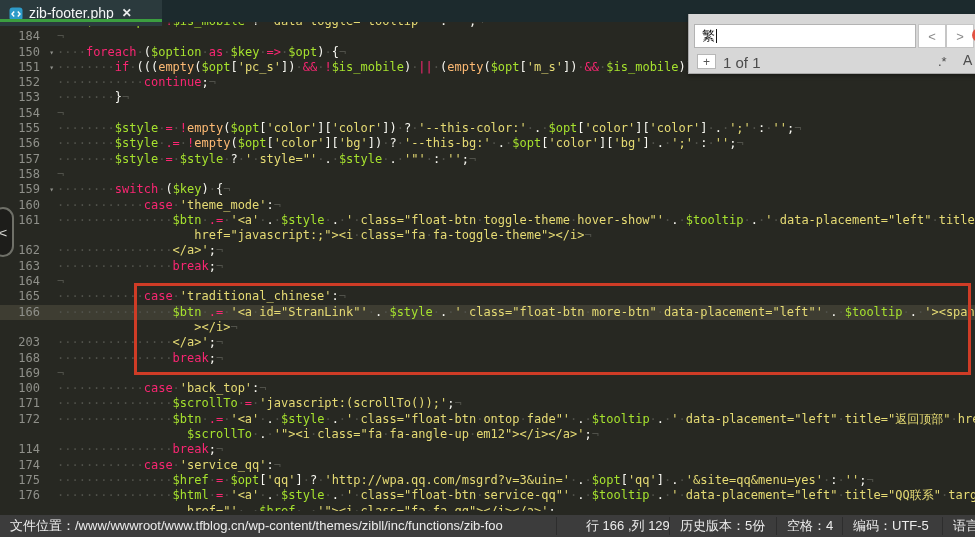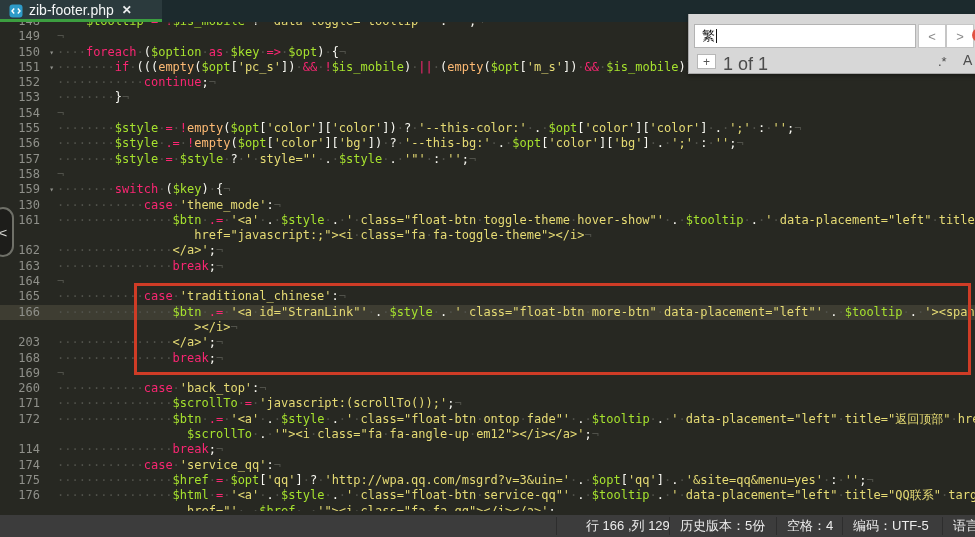--- a/index.html
+++ b/index.html
@@ -2,21 +2,21 @@
 <html><head>
 <meta charset="utf-8">
 <style>
   html,body{margin:0;padding:0;}
   body{
     width:975px;height:537px;position:relative;overflow:hidden;
     background:#272822;font-family:"DejaVu Sans Mono",monospace;
   }
   
   .tabbar{position:absolute;left:0;top:0;width:975px;height:22px;background:#1c2a2d;z-index:10;}
-  .tab{position:absolute;left:0;top:0;width:162px;height:19px;background:#2b3a3d;
+  .tab{position:absolute;left:0;top:0;width:162px;height:26px;background:#2b3a3d;
        display:flex;align-items:center;padding-left:9px;box-sizing:border-box;cursor:pointer;}
   .tab-underline{position:absolute;left:0;top:19px;width:162px;height:3px;background:#3c9e40;}
   .tab-title{color:#f4f6f6;font-family:"Liberation Sans",sans-serif;font-size:14px;margin:0 8px 0 6px;white-space:nowrap;}
   .tab-close{color:#eceeee;font-size:12px;font-weight:bold;font-family:"Liberation Sans",sans-serif;cursor:pointer;}
   .file-icon{width:14px;height:14px;display:inline-block;}
   
   .viewport{position:absolute;left:0;top:18px;width:975px;height:493px;overflow:hidden;}
   .rows{position:absolute;left:0;top:-4px;width:1400px;}
   .row{height:15.3px;line-height:15.3px;font-size:12px;white-space:pre;position:relative;}
   .row.active{background:#3e3d32;}
@@ -44,62 +44,62 @@
   .caret{display:inline-block;width:1px;height:14px;background:#111;margin-left:1px;}
   .nav-btn{position:absolute;top:10px;width:28px;height:24px;background:#fff;border:1px solid #c6c6c6;
           box-sizing:border-box;color:#8a8a8a;font-size:13px;display:flex;align-items:center;
           justify-content:center;cursor:pointer;}
   .btn-prev{left:229px;} .btn-next{left:257px;}
   .close-btn{position:absolute;left:283px;top:14px;width:14px;height:14px;border-radius:50%;
           background:#e25141;cursor:pointer;}
   .add-btn{position:absolute;left:8px;top:40px;width:19px;height:15px;background:#fff;
           border:1px solid #b7b7b7;box-sizing:border-box;color:#555;font-size:12px;
           display:flex;align-items:center;justify-content:center;cursor:pointer;}
-  .counter{position:absolute;left:34px;top:40px;font-size:18px;color:#4c4c4c;}
+  .counter{position:absolute;left:34px;top:40px;font-size:15px;color:#4c4c4c;}
   .regex-btn{position:absolute;left:249px;top:40px;font-size:13px;color:#4c4c4c;cursor:pointer;}
   .case-btn{position:absolute;left:274px;top:38px;font-size:14px;color:#4c4c4c;cursor:pointer;}
   
   .statusbar{position:absolute;left:0;top:515px;width:975px;height:22px;background:#3c3c3c;z-index:10;
           font-family:"Liberation Sans",sans-serif;font-size:13px;color:#ececec;}
   .sb{position:absolute;top:0;height:22px;line-height:22px;white-space:nowrap;}
   .sb-file{left:10px;width:540px;overflow:hidden;}
   .sb-cursor{left:568px;margin-left:18px;} .sb-history{left:680px;} .sb-spaces{left:787px;}
   .sb-encoding{left:853px;} .sb-lang{left:953px;}
   .sb-sep{position:absolute;top:2px;height:18px;width:1px;background:#2d2d2d;}
 </style>
 </head>
 <body>
 
 <div class="viewport">
   <div class="rows">
       <div class="row"><span class="gut">148</span><span class="codeln"><span class="tk-w">····</span><span class="tk-v">$tooltip</span><span class="tk-w">·</span><span class="tk-k">=</span><span class="tk-w">·</span><span class="tk-k">!</span><span class="tk-v">$is_mobile</span><span class="tk-w">·</span><span class="tk-p">?</span><span class="tk-w">·</span><span class="tk-s">'data-toggle="tooltip"'</span><span class="tk-w">·</span><span class="tk-p">:</span><span class="tk-w">·</span><span class="tk-s">''</span><span class="tk-p">;</span><span class="tk-n">¬</span></span></div>
-      <div class="row"><span class="gut">149</span><span class="codeln"><span class="tk-n">¬</span></span></div>
+      <div class="row"><span class="gut">184</span><span class="codeln"><span class="tk-n">¬</span></span></div>
       <div class="row"><span class="gut">150<span class="fold">▾</span></span><span class="codeln"><span class="tk-w">····</span><span class="tk-k">foreach</span><span class="tk-w">·</span><span class="tk-p">(</span><span class="tk-v">$option</span><span class="tk-w">·</span><span class="tk-k">as</span><span class="tk-w">·</span><span class="tk-v">$key</span><span class="tk-w">·</span><span class="tk-k">=&gt;</span><span class="tk-w">·</span><span class="tk-v">$opt</span><span class="tk-p">)</span><span class="tk-w">·</span><span class="tk-p">{</span><span class="tk-n">¬</span></span></div>
       <div class="row"><span class="gut">151<span class="fold">▾</span></span><span class="codeln"><span class="tk-w">········</span><span class="tk-k">if</span><span class="tk-w">·</span><span class="tk-p">(((</span><span class="tk-f">empty</span><span class="tk-p">(</span><span class="tk-v">$opt</span><span class="tk-p">[</span><span class="tk-s">'pc_s'</span><span class="tk-p">])</span><span class="tk-w">·</span><span class="tk-k">&amp;&amp;</span><span class="tk-w">·</span><span class="tk-k">!</span><span class="tk-v">$is_mobile</span><span class="tk-p">)</span><span class="tk-w">·</span><span class="tk-k">||</span><span class="tk-w">·</span><span class="tk-p">(</span><span class="tk-f">empty</span><span class="tk-p">(</span><span class="tk-v">$opt</span><span class="tk-p">[</span><span class="tk-s">'m_s'</span><span class="tk-p">])</span><span class="tk-w">·</span><span class="tk-k">&amp;&amp;</span><span class="tk-w">·</span><span class="tk-v">$is_mobile</span><span class="tk-p">))</span><span class="tk-w">·</span><span class="tk-k">&amp;&amp;</span><span class="tk-w">·</span><span class="tk-v">$key</span><span class="tk-p">)</span><span class="tk-w">·</span><span class="tk-p">{</span><span class="tk-n">¬</span></span></div>
       <div class="row"><span class="gut">152</span><span class="codeln"><span class="tk-w">············</span><span class="tk-k">continue</span><span class="tk-p">;</span><span class="tk-n">¬</span></span></div>
       <div class="row"><span class="gut">153</span><span class="codeln"><span class="tk-w">········</span><span class="tk-p">}</span><span class="tk-n">¬</span></span></div>
       <div class="row"><span class="gut">154</span><span class="codeln"><span class="tk-n">¬</span></span></div>
       <div class="row"><span class="gut">155</span><span class="codeln"><span class="tk-w">········</span><span class="tk-v">$style</span><span class="tk-w">·</span><span class="tk-k">=</span><span class="tk-w">·</span><span class="tk-k">!</span><span class="tk-f">empty</span><span class="tk-p">(</span><span class="tk-v">$opt</span><span class="tk-p">[</span><span class="tk-s">'color'</span><span class="tk-p">][</span><span class="tk-s">'color'</span><span class="tk-p">])</span><span class="tk-w">·</span><span class="tk-p">?</span><span class="tk-w">·</span><span class="tk-s">'--this-color:'</span><span class="tk-w">·</span><span class="tk-p">.</span><span class="tk-w">·</span><span class="tk-v">$opt</span><span class="tk-p">[</span><span class="tk-s">'color'</span><span class="tk-p">][</span><span class="tk-s">'color'</span><span class="tk-p">]</span><span class="tk-w">·</span><span class="tk-p">.</span><span class="tk-w">·</span><span class="tk-s">';'</span><span class="tk-w">·</span><span class="tk-p">:</span><span class="tk-w">·</span><span class="tk-s">''</span><span class="tk-p">;</span><span class="tk-n">¬</span></span></div>
       <div class="row"><span class="gut">156</span><span class="codeln"><span class="tk-w">········</span><span class="tk-v">$style</span><span class="tk-w">·</span><span class="tk-k">.=</span><span class="tk-w">·</span><span class="tk-k">!</span><span class="tk-f">empty</span><span class="tk-p">(</span><span class="tk-v">$opt</span><span class="tk-p">[</span><span class="tk-s">'color'</span><span class="tk-p">][</span><span class="tk-s">'bg'</span><span class="tk-p">])</span><span class="tk-w">·</span><span class="tk-p">?</span><span class="tk-w">·</span><span class="tk-s">'--this-bg:'</span><span class="tk-w">·</span><span class="tk-p">.</span><span class="tk-w">·</span><span class="tk-v">$opt</span><span class="tk-p">[</span><span class="tk-s">'color'</span><span class="tk-p">][</span><span class="tk-s">'bg'</span><span class="tk-p">]</span><span class="tk-w">·</span><span class="tk-p">.</span><span class="tk-w">·</span><span class="tk-s">';'</span><span class="tk-w">·</span><span class="tk-p">:</span><span class="tk-w">·</span><span class="tk-s">''</span><span class="tk-p">;</span><span class="tk-n">¬</span></span></div>
       <div class="row"><span class="gut">157</span><span class="codeln"><span class="tk-w">········</span><span class="tk-v">$style</span><span class="tk-w">·</span><span class="tk-k">=</span><span class="tk-w">·</span><span class="tk-v">$style</span><span class="tk-w">·</span><span class="tk-p">?</span><span class="tk-w">·</span><span class="tk-s">'</span><span class="tk-w">·</span><span class="tk-s">style="'</span><span class="tk-w">·</span><span class="tk-p">.</span><span class="tk-w">·</span><span class="tk-v">$style</span><span class="tk-w">·</span><span class="tk-p">.</span><span class="tk-w">·</span><span class="tk-s">'"'</span><span class="tk-w">·</span><span class="tk-p">:</span><span class="tk-w">·</span><span class="tk-s">''</span><span class="tk-p">;</span><span class="tk-n">¬</span></span></div>
       <div class="row"><span class="gut">158</span><span class="codeln"><span class="tk-n">¬</span></span></div>
       <div class="row"><span class="gut">159<span class="fold">▾</span></span><span class="codeln"><span class="tk-w">········</span><span class="tk-k">switch</span><span class="tk-w">·</span><span class="tk-p">(</span><span class="tk-v">$key</span><span class="tk-p">)</span><span class="tk-w">·</span><span class="tk-p">{</span><span class="tk-n">¬</span></span></div>
-      <div class="row"><span class="gut">130</span><span class="codeln"><span class="tk-w">············</span><span class="tk-k">case</span><span class="tk-w">·</span><span class="tk-s">'theme_mode'</span><span class="tk-p">:</span><span class="tk-n">¬</span></span></div>
+      <div class="row"><span class="gut">160</span><span class="codeln"><span class="tk-w">············</span><span class="tk-k">case</span><span class="tk-w">·</span><span class="tk-s">'theme_mode'</span><span class="tk-p">:</span><span class="tk-n">¬</span></span></div>
       <div class="row"><span class="gut">161</span><span class="codeln"><span class="tk-w">················</span><span class="tk-v">$btn</span><span class="tk-w">·</span><span class="tk-k">.=</span><span class="tk-w">·</span><span class="tk-s">'&lt;a'</span><span class="tk-w">·</span><span class="tk-p">.</span><span class="tk-w">·</span><span class="tk-v">$style</span><span class="tk-w">·</span><span class="tk-p">.</span><span class="tk-w">·</span><span class="tk-s">'</span><span class="tk-w">·</span><span class="tk-s">class="float-btn</span><span class="tk-w">·</span><span class="tk-s">toggle-theme</span><span class="tk-w">·</span><span class="tk-s">hover-show"'</span><span class="tk-w">·</span><span class="tk-p">.</span><span class="tk-w">·</span><span class="tk-v">$tooltip</span><span class="tk-w">·</span><span class="tk-p">.</span><span class="tk-w">·</span><span class="tk-s">'</span><span class="tk-w">·</span><span class="tk-s">data-placement="left"</span><span class="tk-w">·</span><span class="tk-s">title="切换</span></span></div>
       <div class="row"><span class="gut"></span><span class="codeln"><span class="tk-i">                   </span><span class="tk-s">href="javascript:;"&gt;&lt;i</span><span class="tk-w">·</span><span class="tk-s">class="fa</span><span class="tk-w">·</span><span class="tk-s">fa-toggle-theme"&gt;&lt;/i&gt;</span><span class="tk-n">¬</span></span></div>
       <div class="row"><span class="gut">162</span><span class="codeln"><span class="tk-w">················</span><span class="tk-s">&lt;/a&gt;'</span><span class="tk-p">;</span><span class="tk-n">¬</span></span></div>
       <div class="row"><span class="gut">163</span><span class="codeln"><span class="tk-w">················</span><span class="tk-k">break</span><span class="tk-p">;</span><span class="tk-n">¬</span></span></div>
       <div class="row"><span class="gut">164</span><span class="codeln"><span class="tk-n">¬</span></span></div>
       <div class="row"><span class="gut">165</span><span class="codeln"><span class="tk-w">············</span><span class="tk-k">case</span><span class="tk-w">·</span><span class="tk-s">'traditional_chinese'</span><span class="tk-p">:</span><span class="tk-n">¬</span></span></div>
       <div class="row active"><span class="gut">166</span><span class="codeln"><span class="tk-w">················</span><span class="tk-v">$btn</span><span class="tk-w">·</span><span class="tk-k">.=</span><span class="tk-w">·</span><span class="tk-s">'&lt;a</span><span class="tk-w">·</span><span class="tk-s">id="StranLink"'</span><span class="tk-w">·</span><span class="tk-p">.</span><span class="tk-w">·</span><span class="tk-v">$style</span><span class="tk-w">·</span><span class="tk-p">.</span><span class="tk-w">·</span><span class="tk-s">'</span><span class="tk-w">·</span><span class="tk-s">class="float-btn</span><span class="tk-w">·</span><span class="tk-s">more-btn"</span><span class="tk-w">·</span><span class="tk-s">data-placement="left"'</span><span class="tk-w">·</span><span class="tk-p">.</span><span class="tk-w">·</span><span class="tk-v">$tooltip</span><span class="tk-w">·</span><span class="tk-p">.</span><span class="tk-w">·</span><span class="tk-s">'&gt;&lt;span&gt;</span></span></div>
       <div class="row"><span class="gut"></span><span class="codeln"><span class="tk-i">                   </span><span class="tk-s">&gt;&lt;/i&gt;</span><span class="tk-n">¬</span></span></div>
       <div class="row"><span class="gut">203</span><span class="codeln"><span class="tk-w">················</span><span class="tk-s">&lt;/a&gt;'</span><span class="tk-p">;</span><span class="tk-n">¬</span></span></div>
       <div class="row"><span class="gut">168</span><span class="codeln"><span class="tk-w">················</span><span class="tk-k">break</span><span class="tk-p">;</span><span class="tk-n">¬</span></span></div>
       <div class="row"><span class="gut">169</span><span class="codeln"><span class="tk-n">¬</span></span></div>
-      <div class="row"><span class="gut">260</span><span class="codeln"><span class="tk-w">············</span><span class="tk-k">case</span><span class="tk-w">·</span><span class="tk-s">'back_top'</span><span class="tk-p">:</span><span class="tk-n">¬</span></span></div>
+      <div class="row"><span class="gut">100</span><span class="codeln"><span class="tk-w">············</span><span class="tk-k">case</span><span class="tk-w">·</span><span class="tk-s">'back_top'</span><span class="tk-p">:</span><span class="tk-n">¬</span></span></div>
       <div class="row"><span class="gut">171</span><span class="codeln"><span class="tk-w">················</span><span class="tk-v">$scrollTo</span><span class="tk-w">·</span><span class="tk-k">=</span><span class="tk-w">·</span><span class="tk-s">'javascript:(scrollTo());'</span><span class="tk-p">;</span><span class="tk-n">¬</span></span></div>
       <div class="row"><span class="gut">172</span><span class="codeln"><span class="tk-w">················</span><span class="tk-v">$btn</span><span class="tk-w">·</span><span class="tk-k">.=</span><span class="tk-w">·</span><span class="tk-s">'&lt;a'</span><span class="tk-w">·</span><span class="tk-p">.</span><span class="tk-w">·</span><span class="tk-v">$style</span><span class="tk-w">·</span><span class="tk-p">.</span><span class="tk-w">·</span><span class="tk-s">'</span><span class="tk-w">·</span><span class="tk-s">class="float-btn</span><span class="tk-w">·</span><span class="tk-s">ontop</span><span class="tk-w">·</span><span class="tk-s">fade"'</span><span class="tk-w">·</span><span class="tk-p">.</span><span class="tk-w">·</span><span class="tk-v">$tooltip</span><span class="tk-w">·</span><span class="tk-p">.</span><span class="tk-w">·</span><span class="tk-s">'</span><span class="tk-w">·</span><span class="tk-s">data-placement="left"</span><span class="tk-w">·</span><span class="tk-s">title="返回顶部"</span><span class="tk-w">·</span><span class="tk-s">href="'</span></span></div>
       <div class="row"><span class="gut"></span><span class="codeln"><span class="tk-i">                  </span><span class="tk-v">$scrollTo</span><span class="tk-w">·</span><span class="tk-p">.</span><span class="tk-w">·</span><span class="tk-s">'"&gt;&lt;i</span><span class="tk-w">·</span><span class="tk-s">class="fa</span><span class="tk-w">·</span><span class="tk-s">fa-angle-up</span><span class="tk-w">·</span><span class="tk-s">em12"&gt;&lt;/i&gt;&lt;/a&gt;'</span><span class="tk-p">;</span><span class="tk-n">¬</span></span></div>
       <div class="row"><span class="gut">114</span><span class="codeln"><span class="tk-w">················</span><span class="tk-k">break</span><span class="tk-p">;</span><span class="tk-n">¬</span></span></div>
       <div class="row"><span class="gut">174</span><span class="codeln"><span class="tk-w">············</span><span class="tk-k">case</span><span class="tk-w">·</span><span class="tk-s">'service_qq'</span><span class="tk-p">:</span><span class="tk-n">¬</span></span></div>
       <div class="row"><span class="gut">175</span><span class="codeln"><span class="tk-w">················</span><span class="tk-v">$href</span><span class="tk-w">·</span><span class="tk-k">=</span><span class="tk-w">·</span><span class="tk-v">$opt</span><span class="tk-p">[</span><span class="tk-s">'qq'</span><span class="tk-p">]</span><span class="tk-w">·</span><span class="tk-p">?</span><span class="tk-w">·</span><span class="tk-s">'http://wpa.qq.com/msgrd?v=3&amp;uin='</span><span class="tk-w">·</span><span class="tk-p">.</span><span class="tk-w">·</span><span class="tk-v">$opt</span><span class="tk-p">[</span><span class="tk-s">'qq'</span><span class="tk-p">]</span><span class="tk-w">·</span><span class="tk-p">.</span><span class="tk-w">·</span><span class="tk-s">'&amp;site=qq&amp;menu=yes'</span><span class="tk-w">·</span><span class="tk-p">:</span><span class="tk-w">·</span><span class="tk-s">''</span><span class="tk-p">;</span><span class="tk-n">¬</span></span></div>
       <div class="row"><span class="gut">176</span><span class="codeln"><span class="tk-w">················</span><span class="tk-v">$html</span><span class="tk-w">·</span><span class="tk-k">=</span><span class="tk-w">·</span><span class="tk-s">'&lt;a'</span><span class="tk-w">·</span><span class="tk-p">.</span><span class="tk-w">·</span><span class="tk-v">$style</span><span class="tk-w">·</span><span class="tk-p">.</span><span class="tk-w">·</span><span class="tk-s">'</span><span class="tk-w">·</span><span class="tk-s">class="float-btn</span><span class="tk-w">·</span><span class="tk-s">service-qq"'</span><span class="tk-w">·</span><span class="tk-p">.</span><span class="tk-w">·</span><span class="tk-v">$tooltip</span><span class="tk-w">·</span><span class="tk-p">.</span><span class="tk-w">·</span><span class="tk-s">'</span><span class="tk-w">·</span><span class="tk-s">data-placement="left"</span><span class="tk-w">·</span><span class="tk-s">title="QQ联系"</span><span class="tk-w">·</span><span class="tk-s">target="_</span></span></div>
       <div class="row"><span class="gut"></span><span class="codeln"><span class="tk-i">                  </span><span class="tk-s">href="'</span><span class="tk-w">·</span><span class="tk-p">.</span><span class="tk-w">·</span><span class="tk-v">$href</span><span class="tk-w">·</span><span class="tk-p">.</span><span class="tk-w">·</span><span class="tk-s">'"&gt;&lt;i</span><span class="tk-w">·</span><span class="tk-s">class="fa</span><span class="tk-w">·</span><span class="tk-s">fa-qq"&gt;&lt;/i&gt;&lt;/a&gt;'</span><span class="tk-p">;</span></span></div>
     </div>
 </div>
@@ -138,20 +138,23 @@
   <div class="close-btn"></div>
   <div class="add-btn">
     <span>+</span>
   </div>
   <div class="counter">1 of 1</div>
   <div class="regex-btn">.*</div>
   <div class="case-btn">A</div>
 </div>
 
 <div class="statusbar">
+  <div class="sb sb-file">
+    <span>文件位置：</span><span>/www/wwwroot/www.tfblog.cn/wp-content/themes/zibll/inc/functions/zib-foo</span>
+  </div>
   <div class="sb-sep" style="left:556px"></div>
   <div class="sb sb-cursor">行 166 ,列 129</div>
   <div class="sb-sep" style="left:669px"></div>
   <div class="sb sb-history">历史版本：5份</div>
   <div class="sb-sep" style="left:776px"></div>
   <div class="sb sb-spaces">空格：4</div>
   <div class="sb-sep" style="left:842px"></div>
   <div class="sb sb-encoding">编码：UTF-5</div>
   <div class="sb-sep" style="left:942px"></div>
   <div class="sb sb-lang">语言</div>

